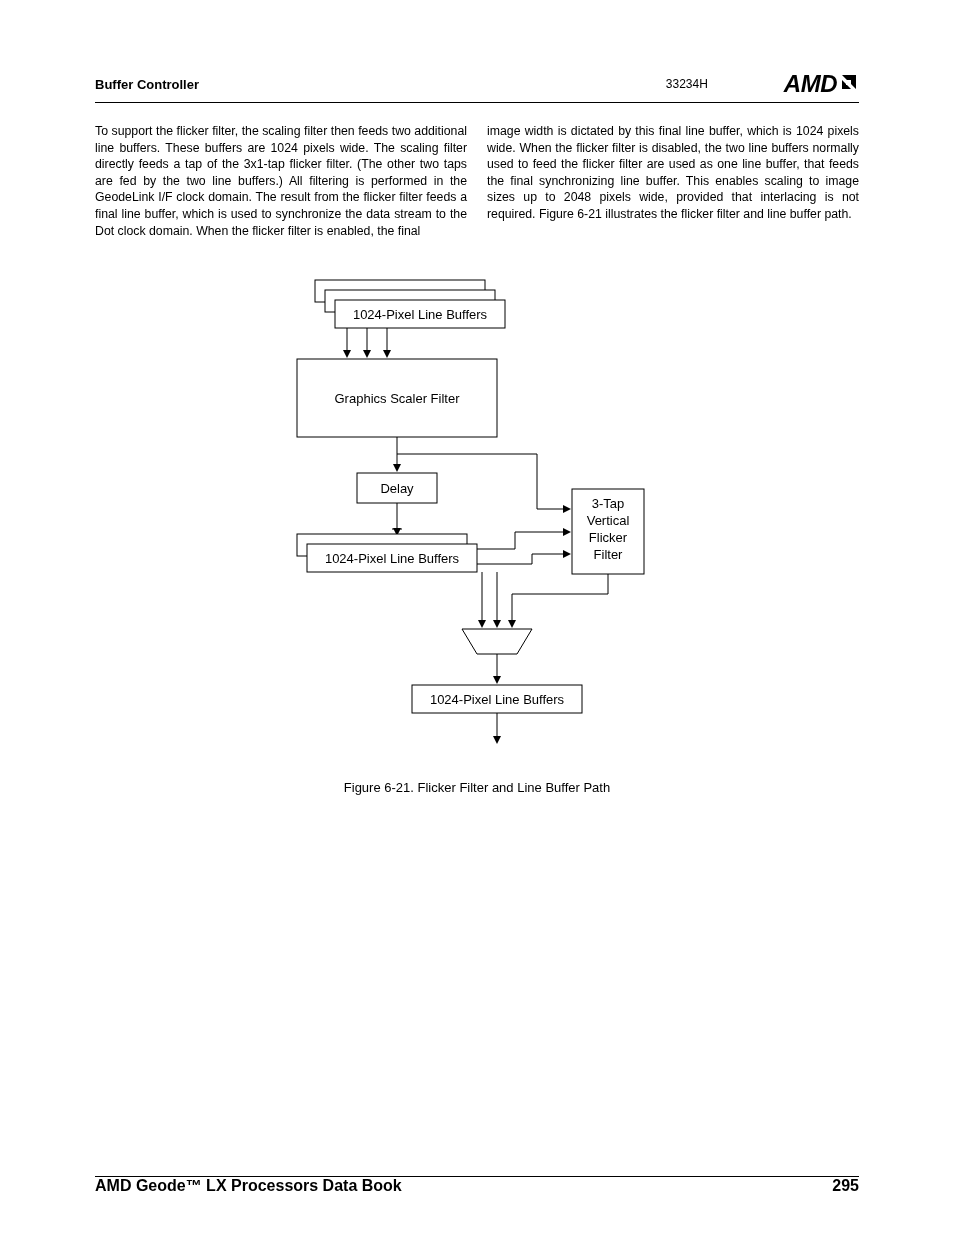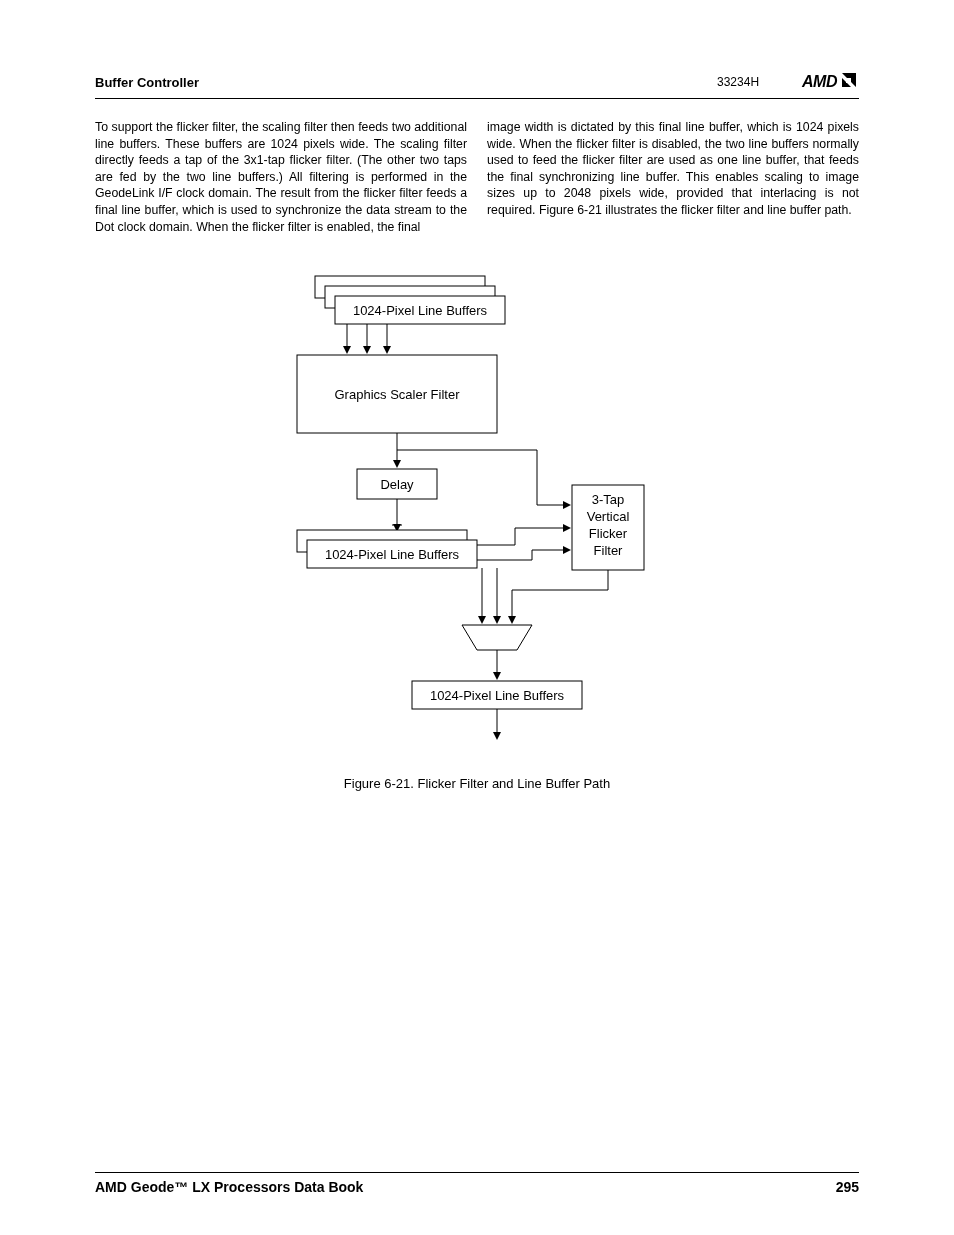--- a/index.html
+++ b/index.html
@@ -24,32 +24,33 @@
     padding-bottom: 4px;
     margin-bottom: 20px;
   }
   .header-left {
     font-weight: bold;
     font-size: 13px;
   }
   .header-right {
     display: flex;
     align-items: center;
-    gap: 43px;
+    gap: 28px;
   }
   .doc-id {
     font-size: 12px;
   }
   .amd-logo {
     font-weight: 900;
-    font-size: 16px;
+    font-size: 24px;
     font-style: italic;
     letter-spacing: -0.5px;
     display: inline-flex;
     align-items: center;
+    margin-left: 48px;
   }
   .amd-logo svg { margin-left: 2px; }
   .body-text {
     display: flex;
     gap: 20px;
     font-size: 12.3px;
     line-height: 1.35;
     text-align: justify;
     margin-bottom: 35px;
   }
@@ -69,22 +70,21 @@
     text-align: center;
   }
   .footer-row {
     position: absolute;
     left: 95px;
     right: 95px;
     bottom: 40px;
     display: flex;
     justify-content: space-between;
     border-top: 1px solid #000;
-    padding-top: 6px;
-    font-size: 14px;
+    font-size: 16px;
     font-weight: bold;
     align-items: center;
   }
   svg text {
     font-family: Arial, Helvetica, sans-serif;
     font-size: 13px;
   }
 </style>
 </head>
 <body>

